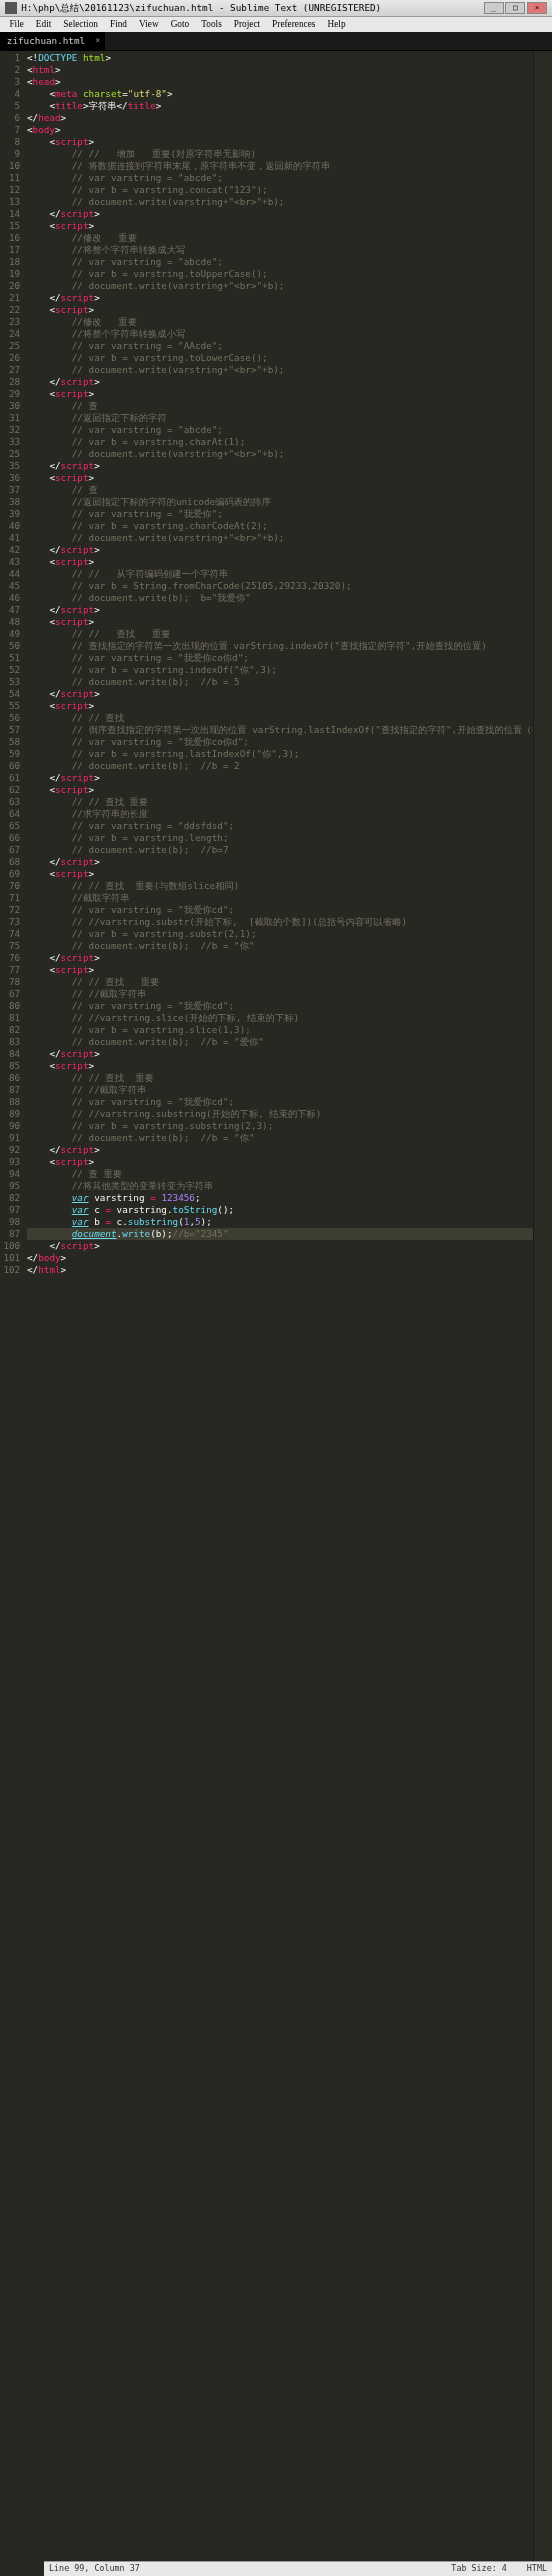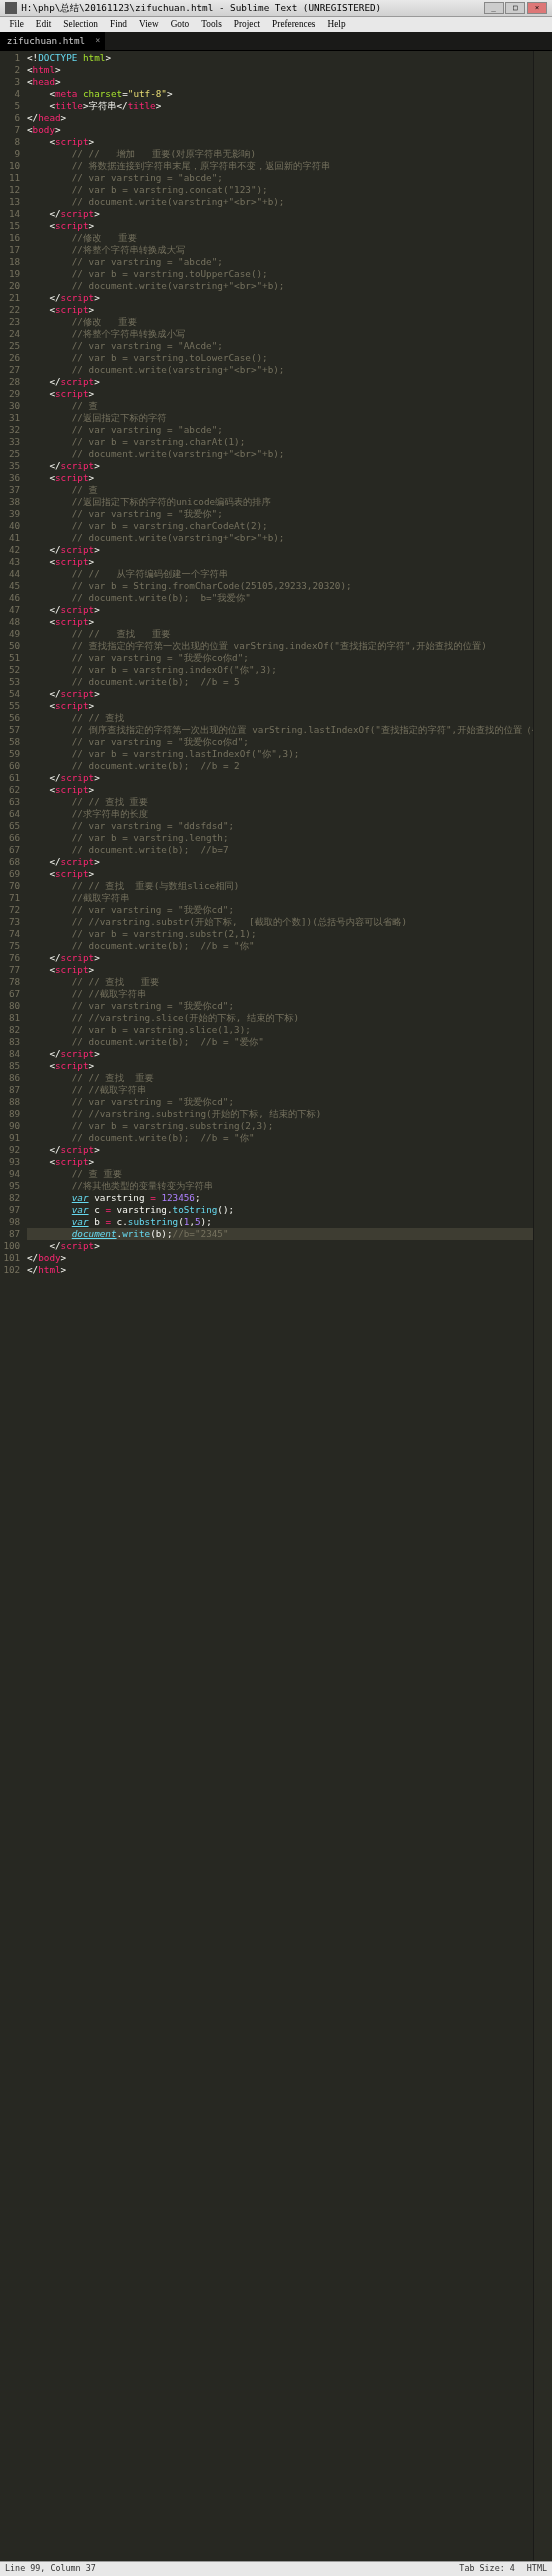--- a/index.html
+++ b/index.html
@@ -78,23 +78,24 @@
   border-left: 0.8px solid #1a1a18;
 }
 .statusbar {
   background: #e8e8e8;
   color: #333;
   display: flex;
   padding: 1.7px 5px;
   font-size: 8.4px;
   height: 15px;
   border-top: 0.8px solid #999;
+  margin-left: 44px;
 }
 .status-left { flex: 1; }
-.status-right { display: flex; gap: 12px; }
+.status-right { display: flex; gap: 20px; }
 .ln { display: block; height: 12px; }
 .t-doc { color: #66d9ef; }
 .t-tag { color: #f92672; }
 .t-attr { color: #a6e22e; }
 .t-str { color: #e6db74; }
 .t-pun { color: #f8f8f2; }
 .t-cmt { color: #75715e; }
 .t-kw { color: #66d9ef; font-style: italic; text-decoration: underline; }
 .t-fn { color: #66d9ef; }
 .t-num { color: #ae81ff; }

